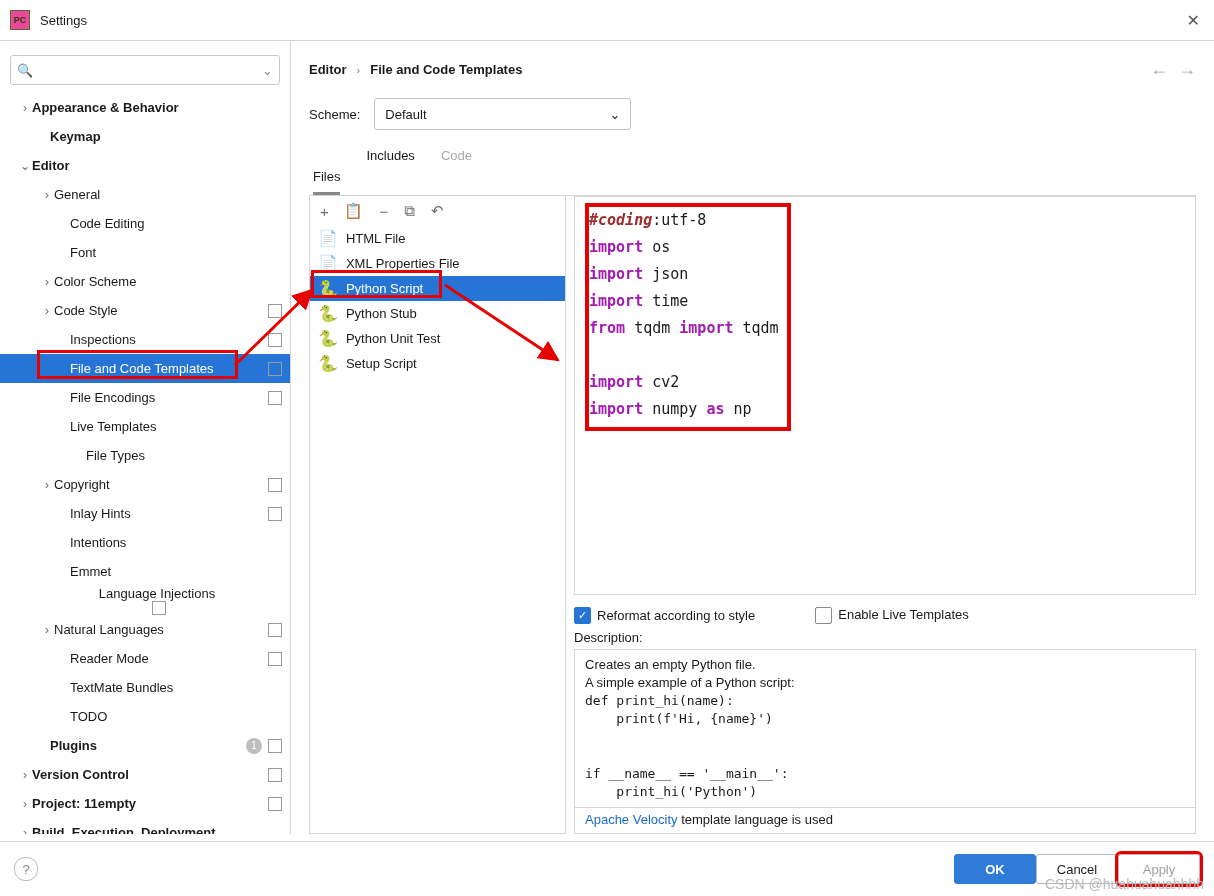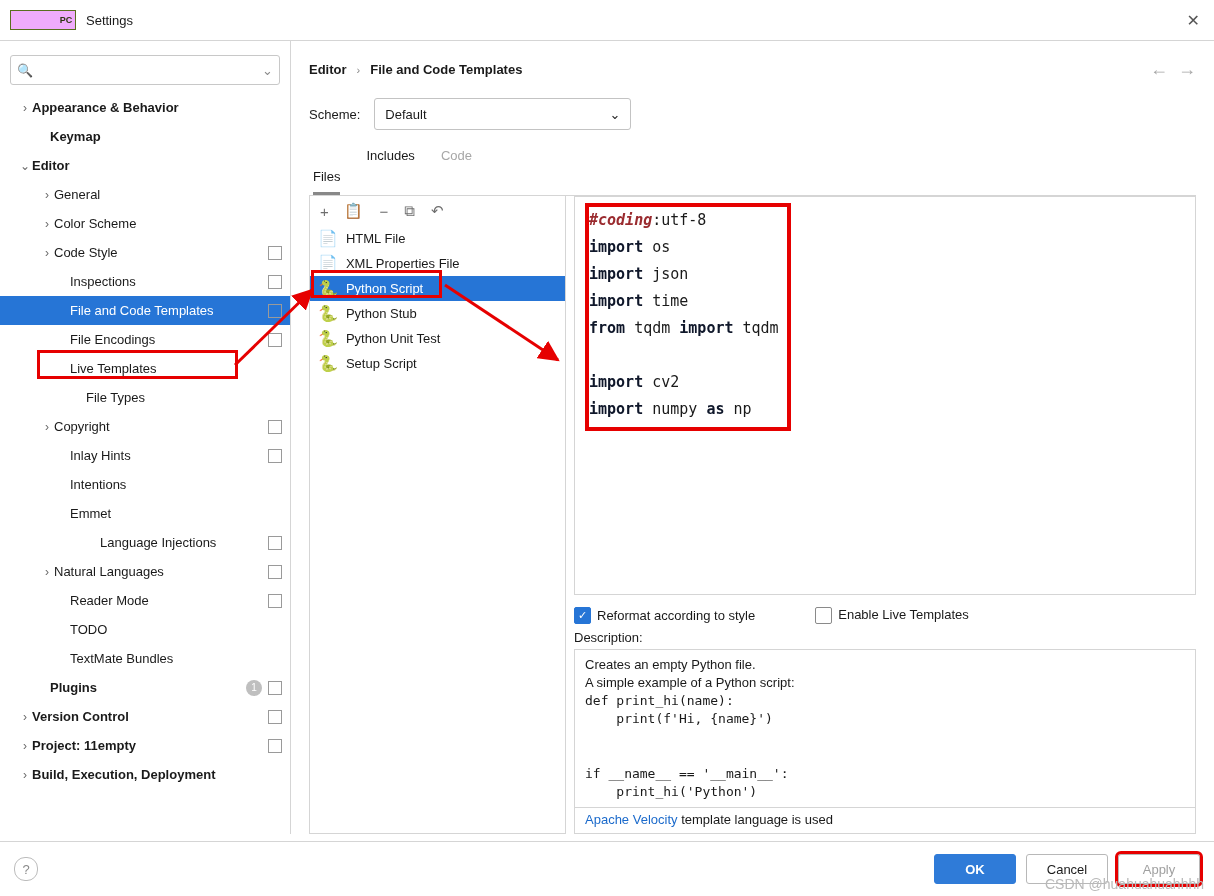--- a/index.html
+++ b/index.html
@@ -1,19 +1,19 @@
 <!DOCTYPE html>
 <html><head>
 <meta charset="utf-8">
 <style>
   html,body{margin:0;padding:0;width:1214px;height:896px;overflow:hidden;
     font-family:"Segoe UI",Arial,sans-serif;font-size:13px;color:#1a1a1a;background:#fff;}
   .titlebar{height:40px;display:flex;align-items:center;padding:0 10px;border-bottom:1px solid #d5d5d5;}
-  .app-icon{width:18px;height:18px;background:#f0abfc;border:1px solid #5a6e1f;margin-right:10px;
-    display:flex;align-items:center;justify-content:center;font:bold 9px/1 sans-serif;color:#2d370f;padding-left:46px;}
+  .app-icon{width:18px;height:18px;background:#ec4899;border:1px solid #5a6e1f;margin-right:10px;
+    display:flex;align-items:center;justify-content:center;font:bold 9px/1 sans-serif;color:#2d370f;}
   .title-text{flex:1;}
   .close-x{font-size:16px;color:#555;padding:4px;cursor:pointer;}
   .body{display:flex;height:793px;}
   
   .sidebar{width:290px;border-right:1px solid #d5d5d5;display:flex;flex-direction:column;padding-top:10px;overflow:hidden;}
   .search{margin:4px 10px 8px 10px;height:28px;border:1px solid #c8c8c8;border-radius:3px;
     display:flex;align-items:center;padding:0 6px;color:#8a8a8a;}
   .tree{flex:1;overflow-y:auto;}
   .node{display:flex;align-items:center;height:29px;padding:0 8px 0 0;cursor:pointer;}
   .node.sel{background:#2675d6;color:#fff;}
@@ -41,36 +41,36 @@
   .tpl-col{width:255px;display:flex;flex-direction:column;border:1px solid #d5d5d5;border-top:none;}
   .toolbar{display:flex;align-items:center;gap:16px;height:30px;padding:0 10px;color:#6e6e6e;font-size:15px;}
   .toolbar span{cursor:pointer;}
   .tpl-list{flex:1;overflow:auto;}
   .tpl-item{display:flex;align-items:center;height:25px;padding:0 8px;gap:8px;cursor:pointer;}
   .tpl-item.sel{background:#2675d6;color:#fff;}
   .ficon{font-size:16px;line-height:1;}
   .right-col{flex:1;display:flex;flex-direction:column;margin-left:8px;min-width:0;}
   .code-box{flex:1;border:1px solid #d5d5d5;background:#fff;padding:6px 10px;
     font-family:Consolas,Menlo,monospace;font-size:15px;line-height:1.8;white-space:pre;overflow:auto;}
-  .kw{color:#0f172a;font-weight:bold;}
+  .kw{color:#a21caf;font-weight:bold;}
   .cm{color:#9a2b2f;font-style:italic;font-weight:bold;}
   .hl-main{border:4px solid #e60000;display:inline-block;padding:0 8px 4px 0;}
   .opt-row{display:flex;align-items:center;gap:40px;margin:12px 0 6px 0;}
   .chk{width:15px;height:15px;border:1px solid #8a8a8a;border-radius:2px;display:inline-flex;
     align-items:center;justify-content:center;margin-right:6px;}
   .chk.on{background:#2675d6;border-color:#2675d6;color:#fff;font-size:11px;}
   .desc-box{border:1px solid #d5d5d5;padding:6px 10px;font-size:13px;line-height:1.4;
     font-family:"Segoe UI",Arial,sans-serif;white-space:pre-wrap;}
   .mono{font-family:Consolas,Menlo,monospace;}
   .link{color:#1b6acb;}
   .footer{position:absolute;left:0;right:0;bottom:0;height:54px;border-top:1px solid #d5d5d5;
     display:flex;align-items:center;padding:0 14px;background:#fff;}
   .help{width:22px;height:22px;border:1px solid #bcbcbc;border-radius:11px;color:#8a8a8a;
     display:flex;align-items:center;justify-content:center;cursor:pointer;}
-  .btns{margin-left:auto;display:flex;gap:10px;}
+  .btns{margin-left:auto;display:flex;}
   .btn{min-width:80px;height:28px;border:1px solid #b8b8b8;border-radius:3px;background:#fff;
     display:flex;align-items:center;justify-content:center;cursor:pointer;}
   .btn.primary{background:#2f7bd8;border-color:#2f7bd8;color:#fff;font-weight:600;}
   .btn.hl{outline:3px solid #e60000;}
   .btn.dis{color:#a0a0a0;}
   .watermark{position:absolute;right:10px;bottom:4px;color:#b9b9b9;font-size:14px;}
   
   .hl-box{position:absolute;border:3px solid #e60000;pointer-events:none;box-sizing:border-box;}
   .arrow-svg{position:absolute;pointer-events:none;}
 </style>
@@ -100,20 +100,28 @@
           <span class="lbl">Keymap</span>
         </div>
         <div class="node bold" style="padding-left: 18px;">
           <span class="chev">⌄</span>
           <span class="lbl">Editor</span>
         </div>
         <div class="node" style="padding-left: 40px;">
           <span class="chev">›</span>
           <span class="lbl">General</span>
         </div>
+        <div class="node" style="padding-left: 56px;">
+          <span class="chev"></span>
+          <span class="lbl">Code Editing</span>
+        </div>
+        <div class="node" style="padding-left: 56px;">
+          <span class="chev"></span>
+          <span class="lbl">Font</span>
+        </div>
         <div class="node" style="padding-left: 40px;">
           <span class="chev">›</span>
           <span class="lbl">Color Scheme</span>
         </div>
         <div class="node" style="padding-left: 40px;">
           <span class="chev">›</span>
           <span class="lbl">Code Style</span>
           <span class="proj"></span>
         </div>
         <div class="node" style="padding-left: 56px;">
@@ -150,42 +158,42 @@
           <span class="proj"></span>
         </div>
         <div class="node" style="padding-left: 56px;">
           <span class="chev"></span>
           <span class="lbl">Intentions</span>
         </div>
         <div class="node" style="padding-left: 56px;">
           <span class="chev"></span>
           <span class="lbl">Emmet</span>
         </div>
-        <div class="node" style="padding-left: 86px;">
+        <div class="node" style="padding-left: 32px; flex-direction: column;">
           <span class="chev"></span>
           <span class="lbl">Language Injections</span>
           <span class="proj"></span>
         </div>
         <div class="node" style="padding-left: 40px;">
           <span class="chev">›</span>
           <span class="lbl">Natural Languages</span>
           <span class="proj"></span>
         </div>
         <div class="node" style="padding-left: 56px;">
           <span class="chev"></span>
           <span class="lbl">Reader Mode</span>
           <span class="proj"></span>
         </div>
         <div class="node" style="padding-left: 56px;">
           <span class="chev"></span>
+          <span class="lbl">TextMate Bundles</span>
+        </div>
+        <div class="node" style="padding-left: 56px;">
+          <span class="chev"></span>
           <span class="lbl">TODO</span>
-        </div>
-        <div class="node" style="padding-left: 56px;">
-          <span class="chev"></span>
-          <span class="lbl">TextMate Bundles</span>
         </div>
         <div class="node bold" style="padding-left: 36px;">
           <span class="chev"></span>
           <span class="lbl">Plugins</span>
           <span class="badge">1</span>
           <span class="proj"></span>
         </div>
         <div class="node bold" style="padding-left: 18px;">
           <span class="chev">›</span>
           <span class="lbl">Version Control</span>

